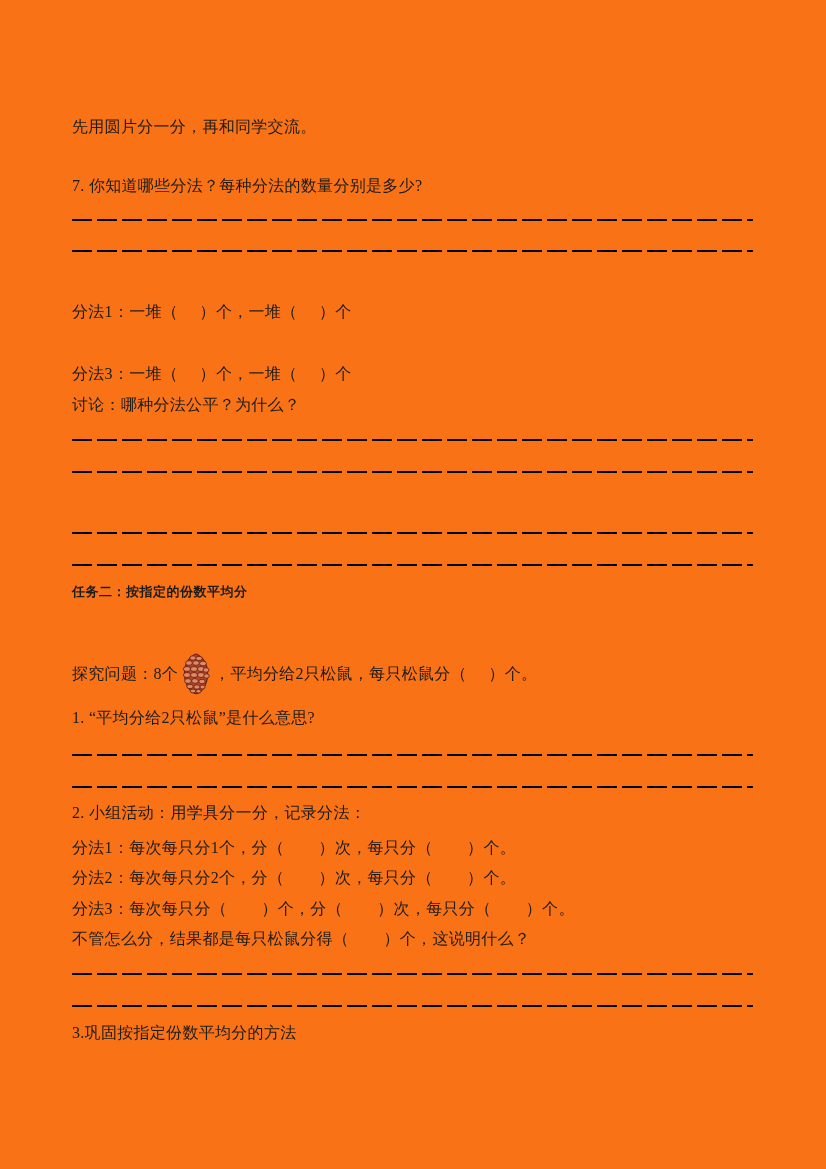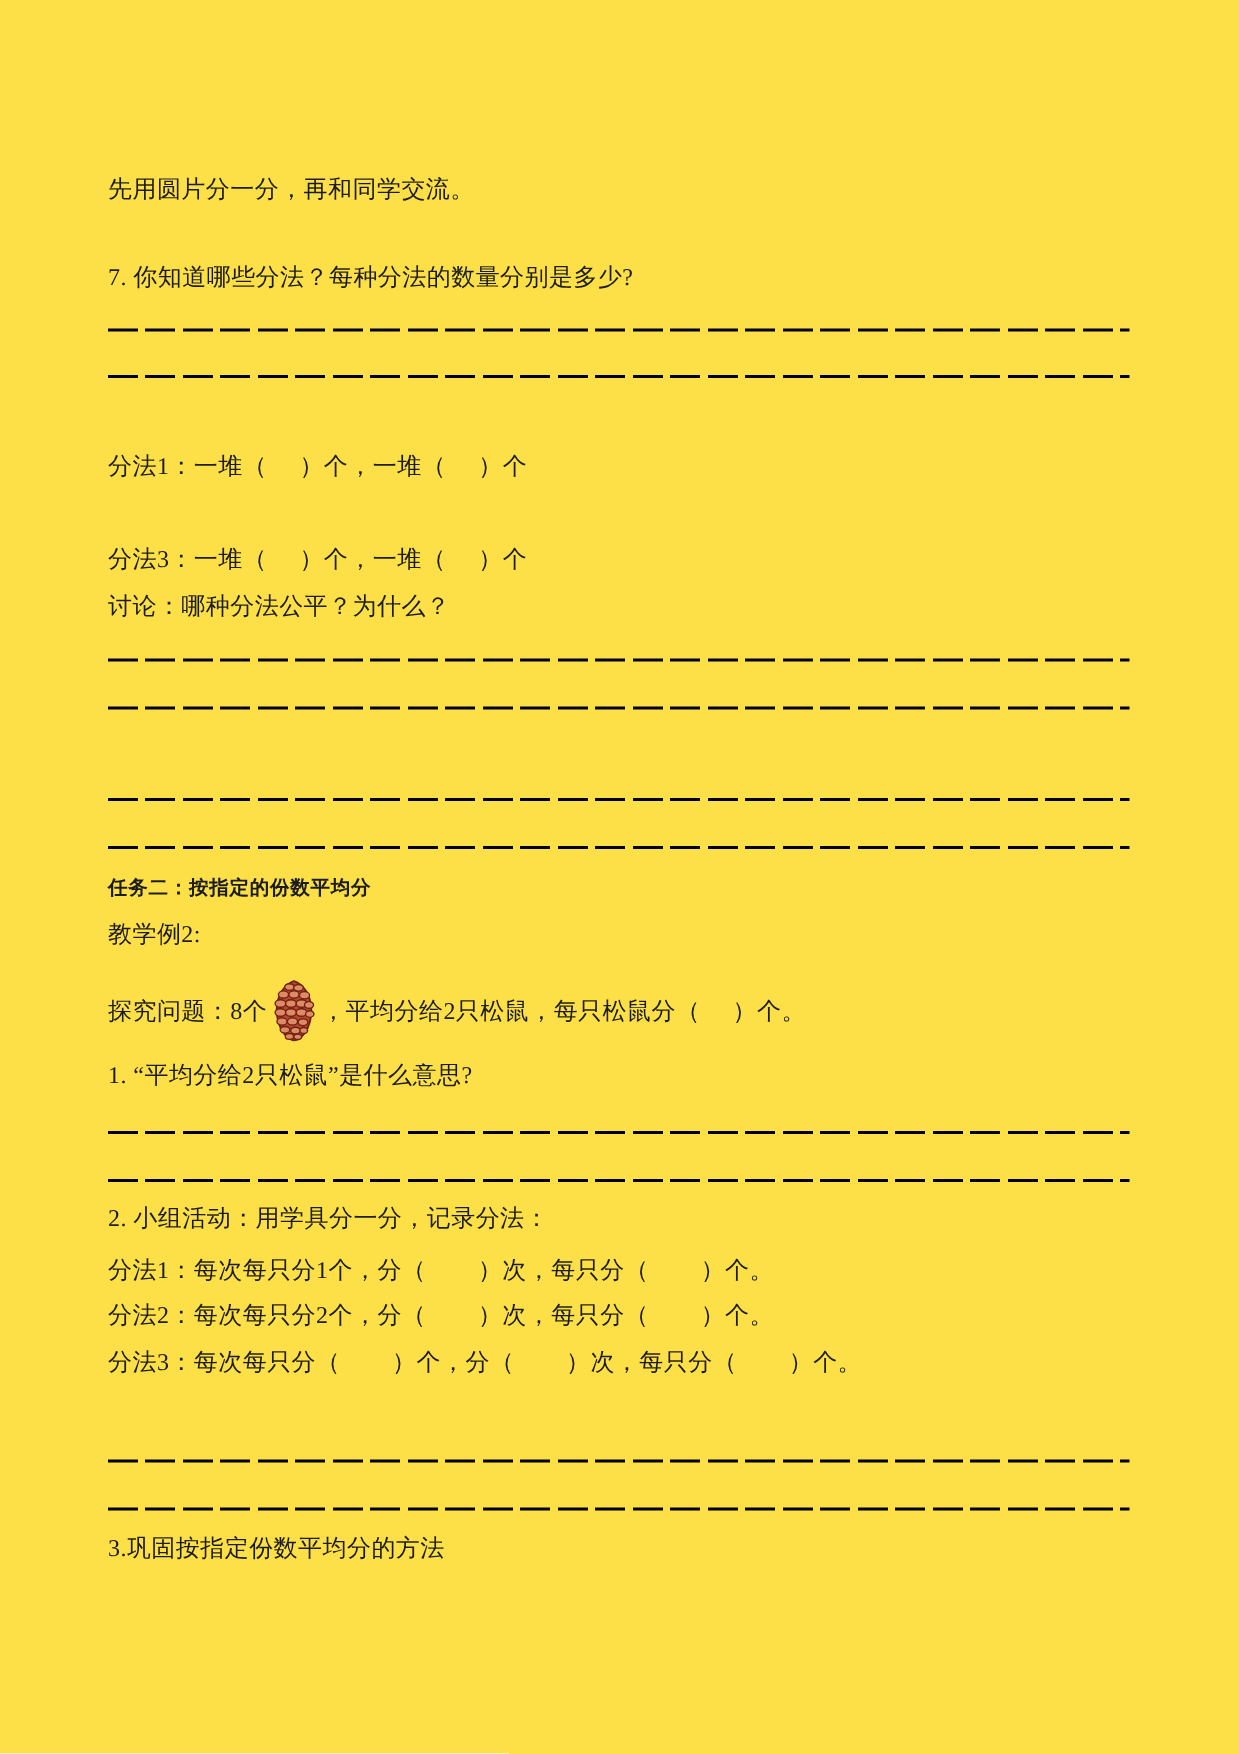--- a/index.html
+++ b/index.html
@@ -7,21 +7,21 @@
     --pine-body:#b8452c;
     --pine-dark:#6d2110;
     --pine-light:#dd8a66;
   }
   *{margin:0;padding:0;box-sizing:border-box;}
   html,body{background:#ffffff;}
   .page{
     position:relative;
     width:826px;
     height:1169px;
-    background:#fde047;
+    background:#f97316;
     font-family:"Liberation Serif","DejaVu Serif",serif;
     color:var(--ink);
     font-size:16px;
     overflow:hidden;
   }
   .line{
     position:absolute;
     left:72px;
     width:690px;
     line-height:20px;
@@ -65,21 +65,20 @@
   <div class="line" style="top:395px">讨论：哪种分法公平？为什么？</div>
 
   <div class="blank" style="top:439px"></div>
   <div class="blank" style="top:471px"></div>
 
 
   <div class="blank" style="top:532px"></div>
   <div class="blank" style="top:564px"></div>
 
   <div class="line heading" style="top:582px">任务二：按指定的份数平均分</div>
-  <div class="line" style="top:614px">教学例2:</div>
 
   <div class="line" style="top:652px"><span>探究问题：8个</span><span class="inline-img"><svg width="30" height="43" viewBox="0 0 30 43" xmlns="http://www.w3.org/2000/svg">
       <path d="M15 2 C9 4 4 11 3.5 20 C3 29 7 38 13 41 C14 41.7 16 41.7 17.5 41 C23 38 27 30 26.5 20 C26 11 21 4 15 2 Z" fill="var(--pine-body)" stroke="var(--pine-dark)" stroke-width="1.2"></path>
       <g fill="var(--pine-light)" stroke="var(--pine-dark)" stroke-width="0.9">
         <ellipse cx="12" cy="6" rx="3.2" ry="2.2"></ellipse>
             <ellipse cx="18" cy="6.5" rx="3.2" ry="2.2"></ellipse>
         <ellipse cx="8" cy="11" rx="3.4" ry="2.4"></ellipse>
             <ellipse cx="15" cy="11" rx="3.4" ry="2.4"></ellipse>
             <ellipse cx="22" cy="11.5" rx="3.4" ry="2.4"></ellipse>
         <ellipse cx="6" cy="17" rx="3.6" ry="2.5"></ellipse>
@@ -103,19 +102,20 @@
 
   <div class="line" style="top:708px">1. “平均分给2只松鼠”是什么意思?</div>
 
   <div class="blank" style="top:754px"></div>
   <div class="blank" style="top:786px"></div>
 
   <div class="line" style="top:803px">2. 小组活动：用学具分一分，记录分法：</div>
   <div class="line" style="top:838px">分法1：每次每只分1个，分（        ）次，每只分（        ）个。</div>
   <div class="line" style="top:868px">分法2：每次每只分2个，分（        ）次，每只分（        ）个。</div>
   <div class="line" style="top:899px">分法3：每次每只分（        ）个，分（        ）次，每只分（        ）个。</div>
+  <div class="line" style="top:929px">不管怎么分，结果都是每只松鼠分得（        ）个，这说明什么？</div>
 
   <div class="blank" style="top:973px"></div>
   <div class="blank" style="top:1005px"></div>
 
   <div class="line" style="top:1023px">3.巩固按指定份数平均分的方法</div>
 
 </div>
 
 </body></html>

